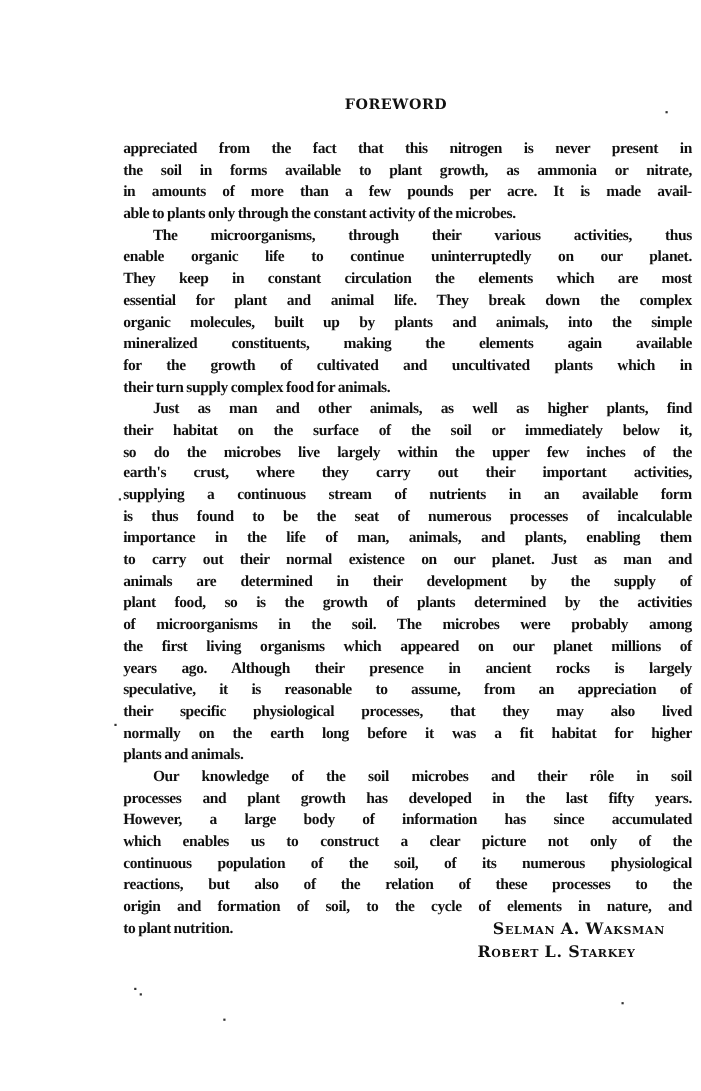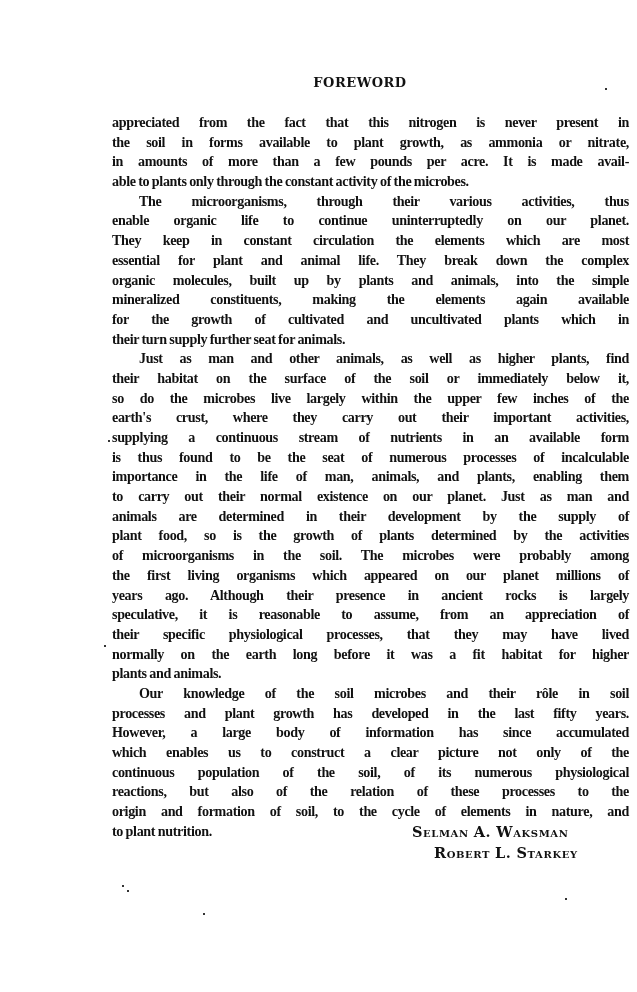--- a/index.html
+++ b/index.html
@@ -11,21 +11,21 @@
       width: 637px;
       height: 992px;
       position: relative;
       overflow: hidden;
       font-family: "DejaVu Serif", "Liberation Serif", serif;
       color: #111111;
     }
     .page {
       position: absolute;
       left: 0;
-      top: 0;
+      top: 13px;
       width: 637px;
       height: 940px;
     }
     .running-head {
       position: absolute;
       top: 75px;
       left: 0;
       width: 720px;
       text-align: center;
       font-size: 13px;
@@ -70,21 +70,21 @@
       top: 0;
     }
     .sig {
       position: absolute;
       left: 300px;
       font-variant: small-caps;
       letter-spacing: 0.6px;
       font-size: 14.5px;
       white-space: nowrap;
     }
-    .sig1 { top: 0; }
+    .sig1 { top: 0; margin-left: 36px; }
     .sig2 { top: 21px; margin-left: 22px; }
     .speck {
       position: absolute;
       width: 1.5px;
       height: 1.5px;
       background: #333;
     }
   </style>
 </head>
 <body>
@@ -102,39 +102,39 @@
     </div>
 
     <div>
       <span class="line indent">The microorganisms, through their various activities, thus</span>
       <span class="line">enable organic life to continue uninterruptedly on our planet.</span>
       <span class="line">They keep in constant circulation the elements which are most</span>
       <span class="line">essential for plant and animal life.   They break down the complex</span>
       <span class="line">organic molecules, built up by plants and animals, into the simple</span>
       <span class="line">mineralized constituents, making the elements again available</span>
       <span class="line">for the growth of cultivated and uncultivated plants which in</span>
-      <span class="line last">their turn supply further seat for animals.</span>
+      <span class="line last">their turn supply complex food for animals.</span>
     </div>
 
     <div>
       <span class="line indent">Just as man and other animals, as well as higher plants, find</span>
       <span class="line">their habitat on the surface of the soil or immediately below it,</span>
       <span class="line">so do the microbes live largely within the upper few inches of the</span>
       <span class="line">earth's crust, where they carry out their important activities,</span>
       <span class="line">supplying a continuous stream of nutrients in an available form</span>
       <span class="line">is thus found to be the seat of numerous processes of incalculable</span>
       <span class="line">importance in the life of man, animals, and plants, enabling them</span>
       <span class="line">to carry out their normal existence on our planet.   Just as man and</span>
       <span class="line">animals are determined in their development by the supply of</span>
       <span class="line">plant food, so is the growth of plants determined by the activities</span>
       <span class="line">of microorganisms in the soil.   The microbes were probably among</span>
       <span class="line">the first living organisms which appeared on our planet millions of</span>
       <span class="line">years ago.  Although their presence in ancient rocks is largely</span>
       <span class="line">speculative, it is reasonable to assume, from an appreciation of</span>
-      <span class="line">their specific physiological processes, that they may have lived</span>
+      <span class="line">their specific physiological processes, that they may also lived</span>
       <span class="line">normally on the earth long before it was a fit habitat for higher</span>
       <span class="line last">plants and animals.</span>
     </div>
 
     <div>
       <span class="line indent">Our knowledge of the soil microbes and their rôle in soil</span>
       <span class="line">processes and plant growth has developed in the last fifty years.</span>
       <span class="line">However, a large body of information has since accumulated</span>
       <span class="line">which enables us to construct a clear picture not only of the</span>
       <span class="line">continuous population of the soil, of its numerous physiological</span>

